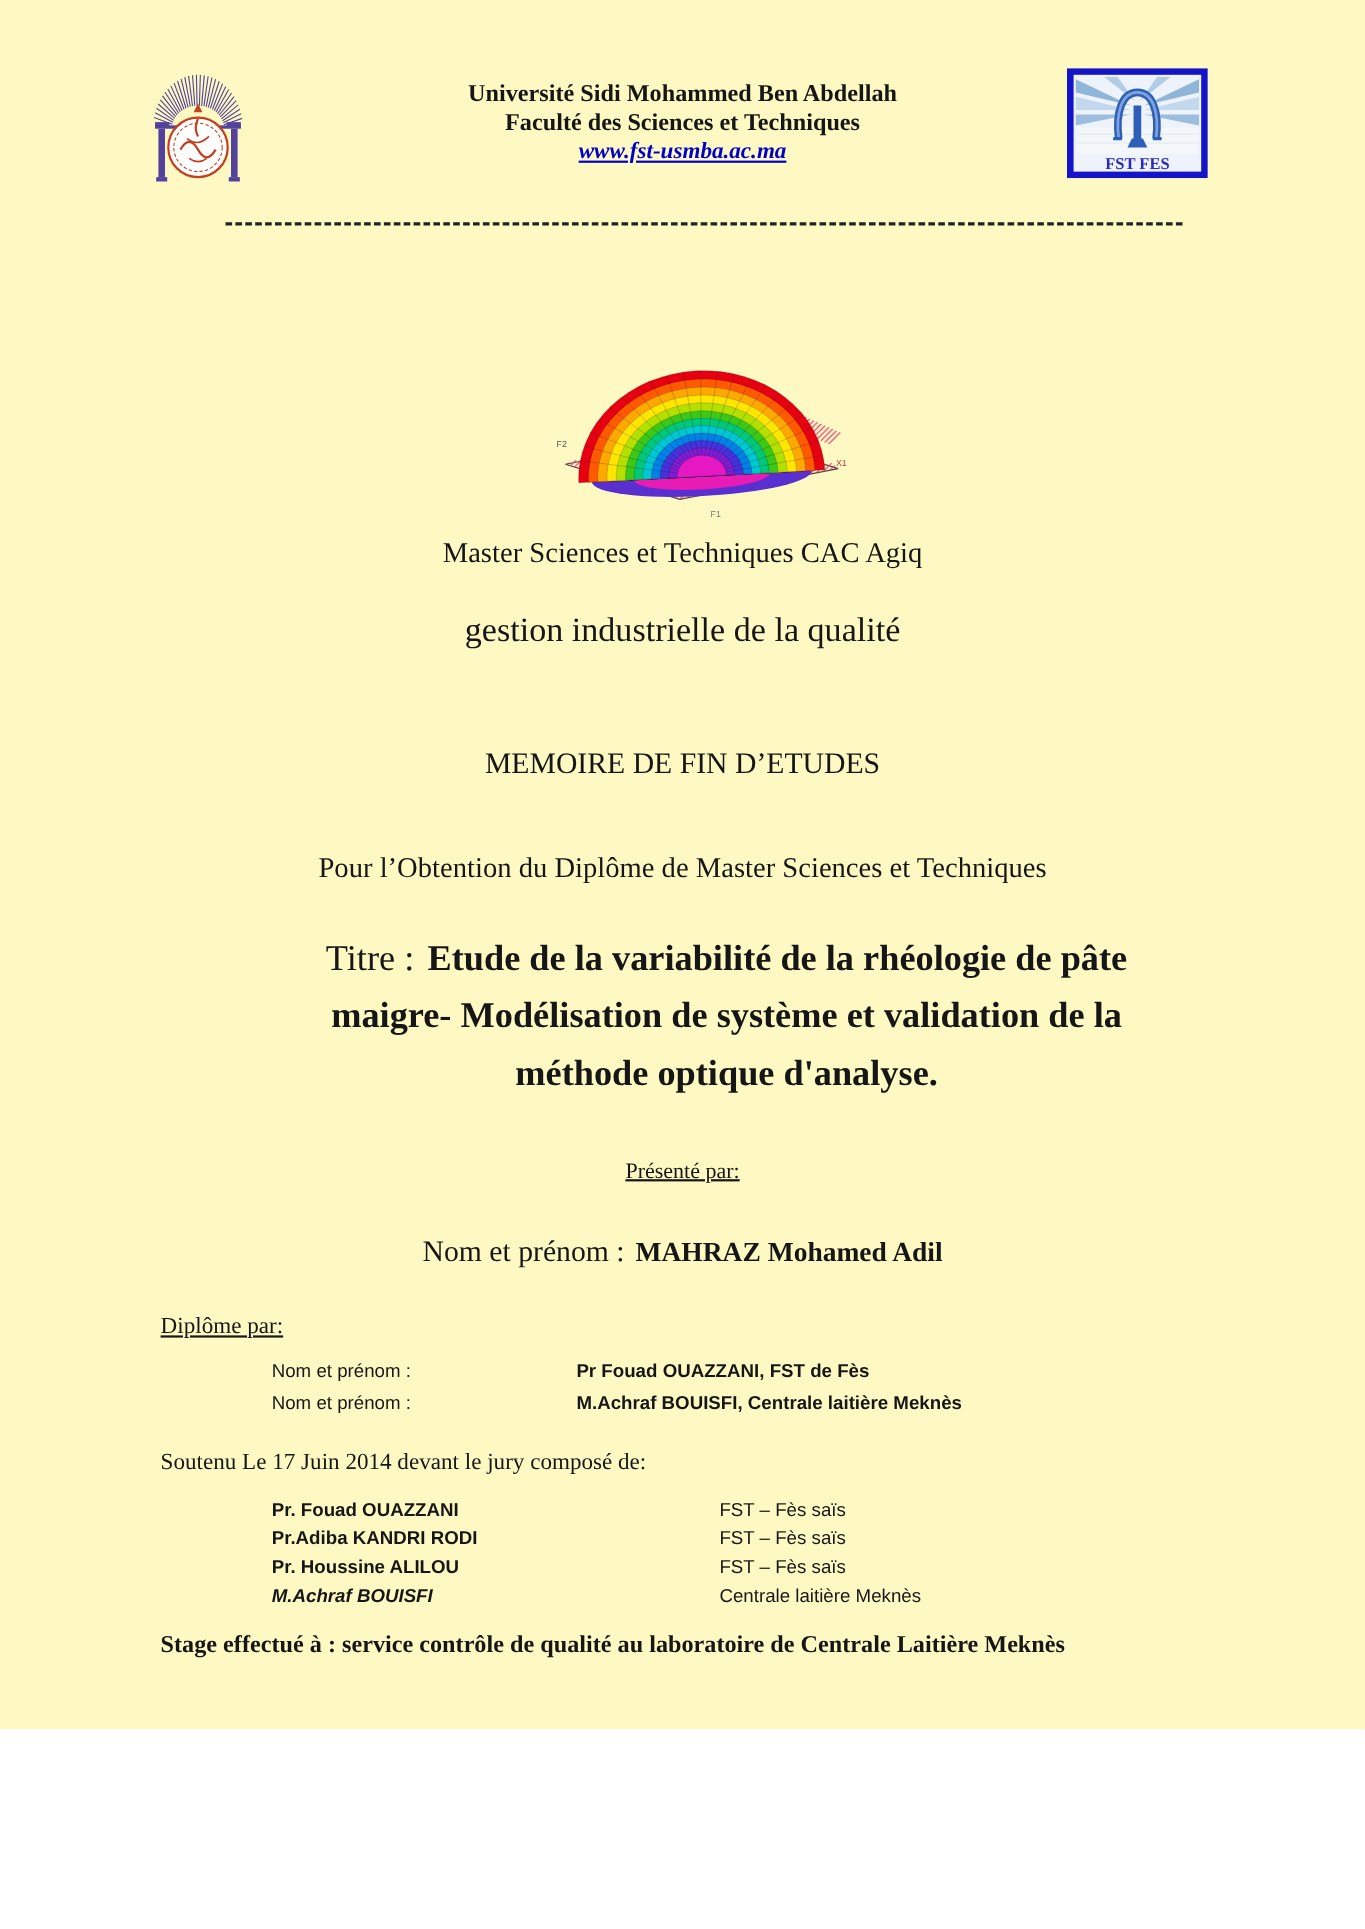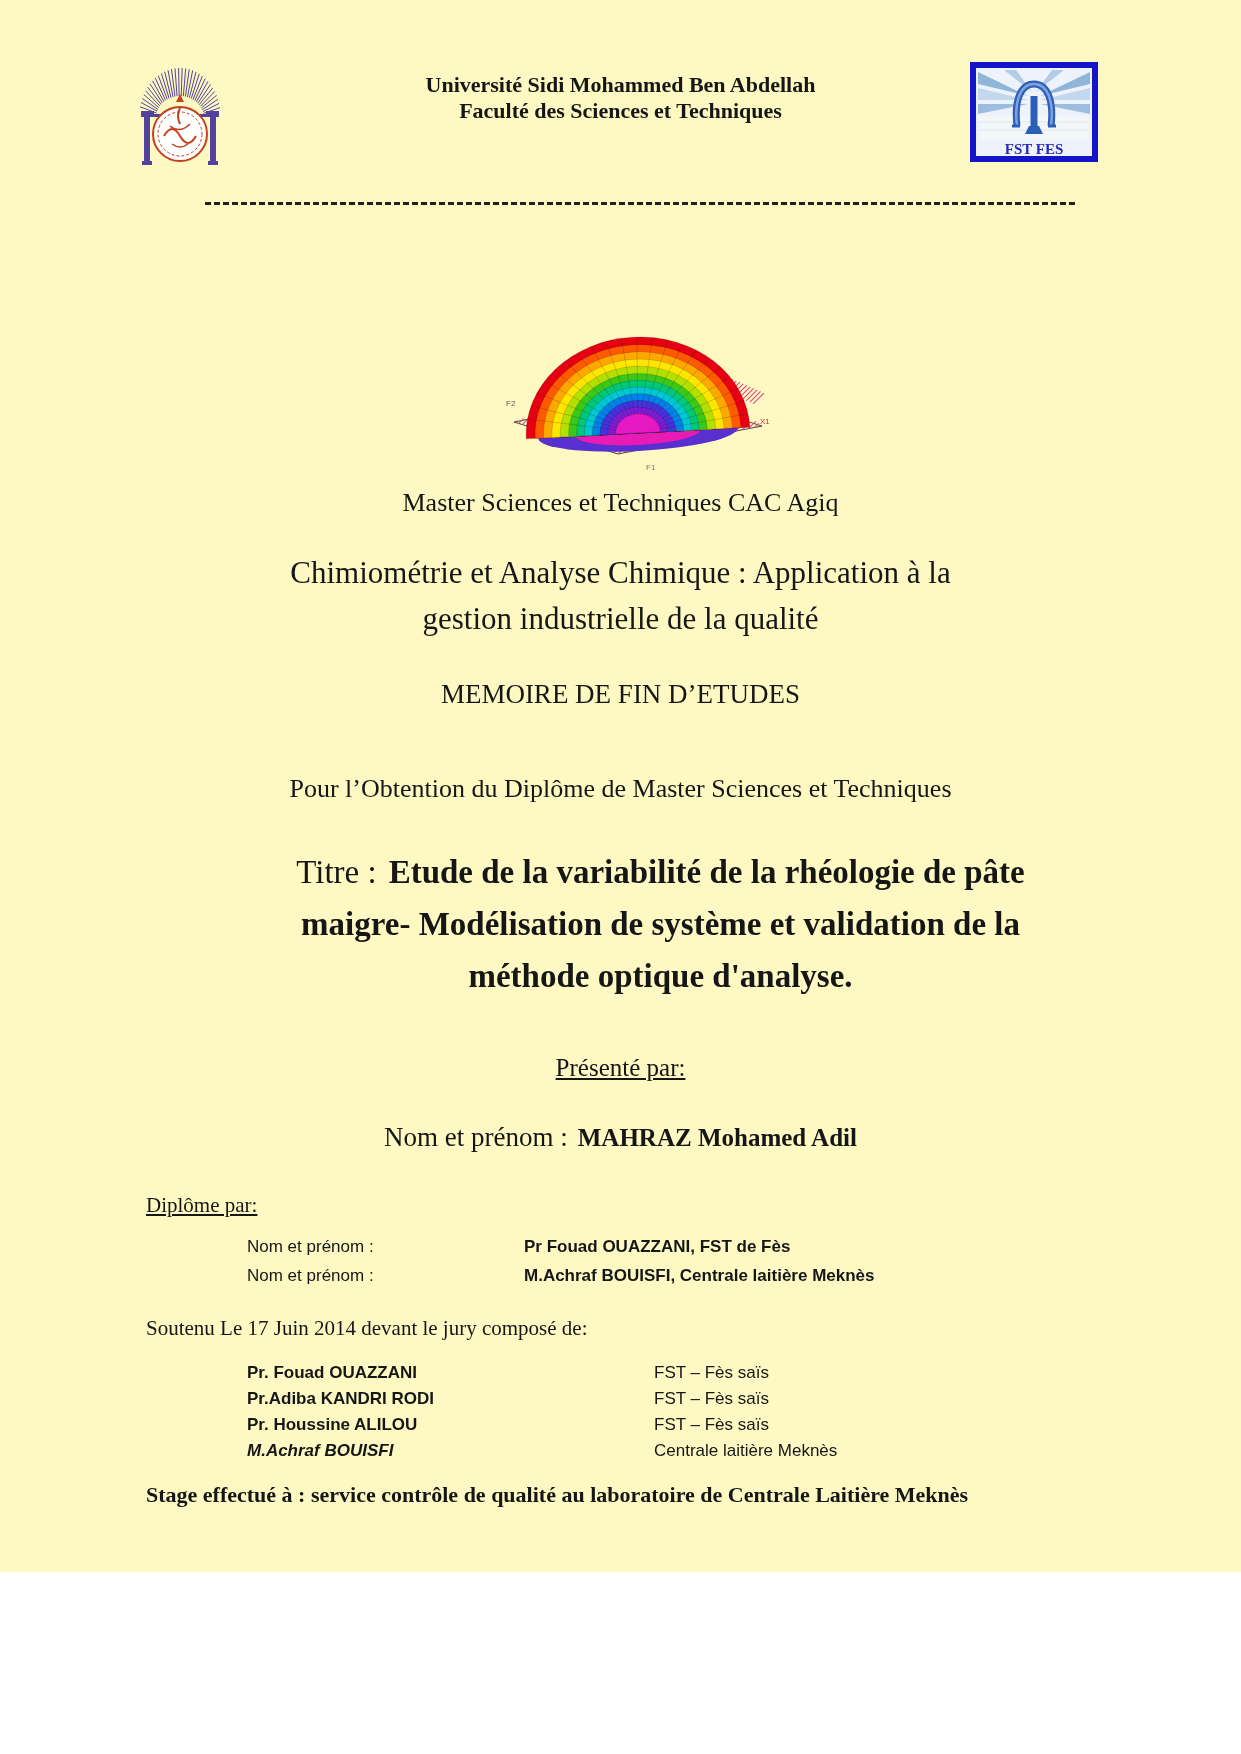--- a/index.html
+++ b/index.html
@@ -16,21 +16,21 @@
   .fst-svg{left:970px;top:62px;}
   .dashes{left:205px;top:202px;width:870px;height:0;border-top:3px dashed #222222;}
   .annee{top:264px;right:146px;font-size:25px;}
   .surface-svg{left:498px;top:314px;}
   .program{top:488px;font-size:26px;}
   .specialty{top:550px;font-size:31px;line-height:46px;}
   .memoire{top:679px;font-size:27px;}
   .pour{top:774px;font-size:26px;}
   .titleblock{top:846px;font-size:33px;line-height:52px;font-weight:bold;padding-left:40px;}
   .title-label{font-weight:normal;padding-right:12px;}
-  .presente{top:1054px;font-size:25px;}
+  .presente{top:1054px;font-size:20px;}
   .u{text-decoration:underline;}
   .author{top:1122px;}
   .author-label{font-size:27px;padding-right:10px;}
   .author-name{font-size:25px;font-weight:bold;}
   .encadre{left:146px;top:1193px;font-size:21px;}
   .row{left:0;width:100%;height:26px;font-family:"Liberation Sans",sans-serif;font-size:17px;}
   .sup1{top:1237px;} .sup2{top:1266px;}
   .slab{position:absolute;left:247px;}
   .sval{position:absolute;left:524px;font-weight:bold;}
   .soutenu{left:146px;top:1316px;font-size:21px;}
@@ -95,20 +95,21 @@
       <circle cx="42" cy="70" r="22" fill="none" stroke="#c4401f" stroke-width="1" stroke-dasharray="3,2"></circle>
       <path d="M 26,72 q 8,-14 16,0 q 8,14 16,0" fill="none" stroke="#c4401f" stroke-width="2"></path>
       <path d="M 32,62 q 10,8 20,-2 M 34,80 q 8,6 16,0" fill="none" stroke="#c4401f" stroke-width="1.5"></path>
       <path d="M 42,44 q -4,8 0,16" fill="none" stroke="#c4401f" stroke-width="2"></path>
     </g>
   </svg>
 
   <div class="abs center header-center">
     <div class="hline">Université Sidi Mohammed Ben Abdellah</div>
     <div class="hline">Faculté des Sciences et Techniques</div>
+    <div><a href="#" class="weblink">www.fst-usmba.ac.ma</a></div>
   </div>
 
   <svg class="abs fst-svg" width="128" height="100" viewBox="0 0 128 100">
     <rect x="3" y="3" width="122" height="94" fill="#eef3fb" stroke="#1414c8" stroke-width="6"></rect>
     <g>
       <polygon points="8,10 58,34 8,22" fill="#8fb6d9"></polygon>
       <polygon points="8,26 58,38 8,38" fill="#c3d8ec"></polygon>
       <polygon points="8,42 58,42 8,52" fill="#9dbdde"></polygon>
       <polygon points="120,10 70,34 120,22" fill="#8fb6d9"></polygon>
       <polygon points="120,26 70,38 120,38" fill="#c3d8ec"></polygon>
@@ -186,21 +187,20 @@
         </g>
     </g>
     <text x="8" y="92" font-size="8" fill="#555" font-family="Liberation Sans, sans-serif">F2</text>
     <text x="262" y="110" font-size="8" fill="#cc3344" font-family="Liberation Sans, sans-serif">X1</text>
     <text x="148" y="156" font-size="8" fill="#777" font-family="Liberation Sans, sans-serif">F1</text>
   </svg>
 
   <div class="abs center program">Master Sciences et Techniques CAC Agiq</div>
 
   <div class="abs center specialty">
-    <div>Chimiométrie et Analyse Chimique : Application à la</div>
     <div>gestion industrielle de la qualité</div>
   </div>
 
   <div class="abs center pour">Pour l’Obtention du Diplôme de Master Sciences et Techniques</div>
 
   <div class="abs center memoire">MEMOIRE DE FIN D’ETUDES</div>
 
   <div class="abs center titleblock">
     <div><span class="title-label">Titre :</span><span>Etude de la variabilité de la rhéologie de pâte</span></div>
     <div>maigre- Modélisation de système et validation de la</div>

